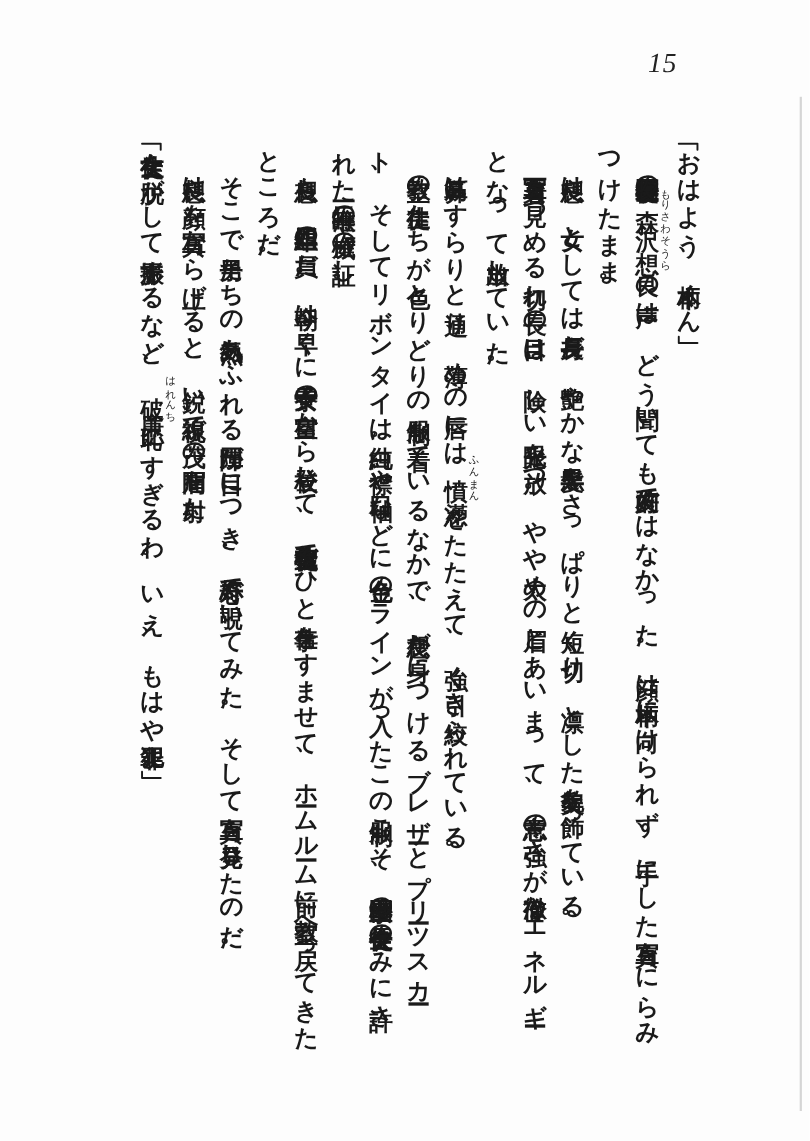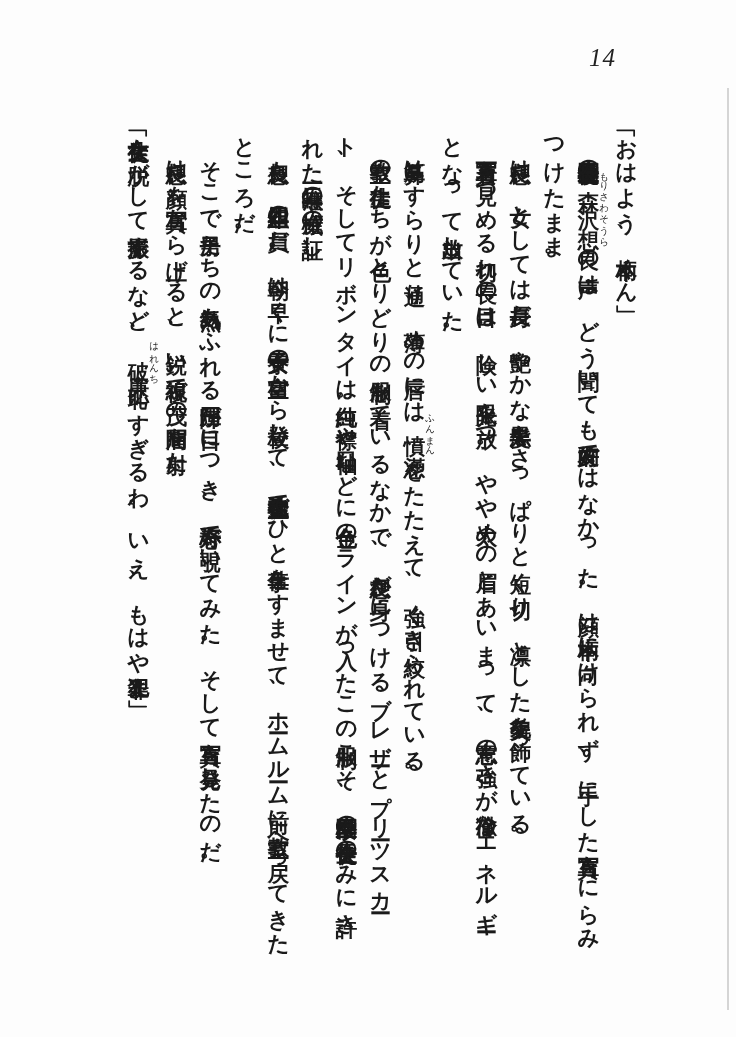--- a/index.html
+++ b/index.html
@@ -62,21 +62,21 @@
     width: 2px;
     height: 922px;
     background: #b5b5b5;
     opacity: 0.55;
   }
 </style>
 </head>
 <body>
 
 <div class="page">
-  <div class="page-number">14</div>
+  <div class="page-number">15</div>
 
   <div class="text-block" id="text-block">
       <p class="para">「おはよう、柄本くん」</p>
       <p class="para indent">櫻皇学園生徒会長の<ruby>森沢想良<rt>もりさわそうら</rt></ruby>の声は、どう聞いても友好的ではなかった。顔は柄本に向けられず、手にした写真をにらみつけたまま。</p>
       <p class="para indent">想良は、女としては長身だ。艶やかな黒髪をさっぱりと短く切り、凛とした美貌を飾っている。</p>
       <p class="para indent">下着写真を見つめる切れ長の目は、険しい眼光を放つ。やや太めの眉とあいまって、意志の強さが冷徹なエネルギーとなって放出していた。</p>
       <p class="para indent">鼻筋はすらりと通り、薄めの唇には<ruby>憤懣<rt>ふんまん</rt></ruby>をたたえて、強く引き絞られている。</p>
       <p class="para indent">教室の生徒たちが色とりどりの制服を着ているなかで、想良が身につけるブレザーとプリーツスカート、そしてリボンタイは純白。襟や袖口などに金色のラインが入ったこの制服こそ、櫻皇学園の生徒会長のみに許された唯一無二の権威の証し。</p>
       <p class="para indent">想良も、二年四組の一員だ。今朝は早くに女子寮の自室から登校して、生徒会執務室でひと仕事をすませて、ホームルーム前に教室へ戻ってきたところだ。</p>
       <p class="para indent">そこで男子たちの熱気あふれる円陣が目につき、好奇心で覗いてみた。そして写真を発見したのだ。</p>

